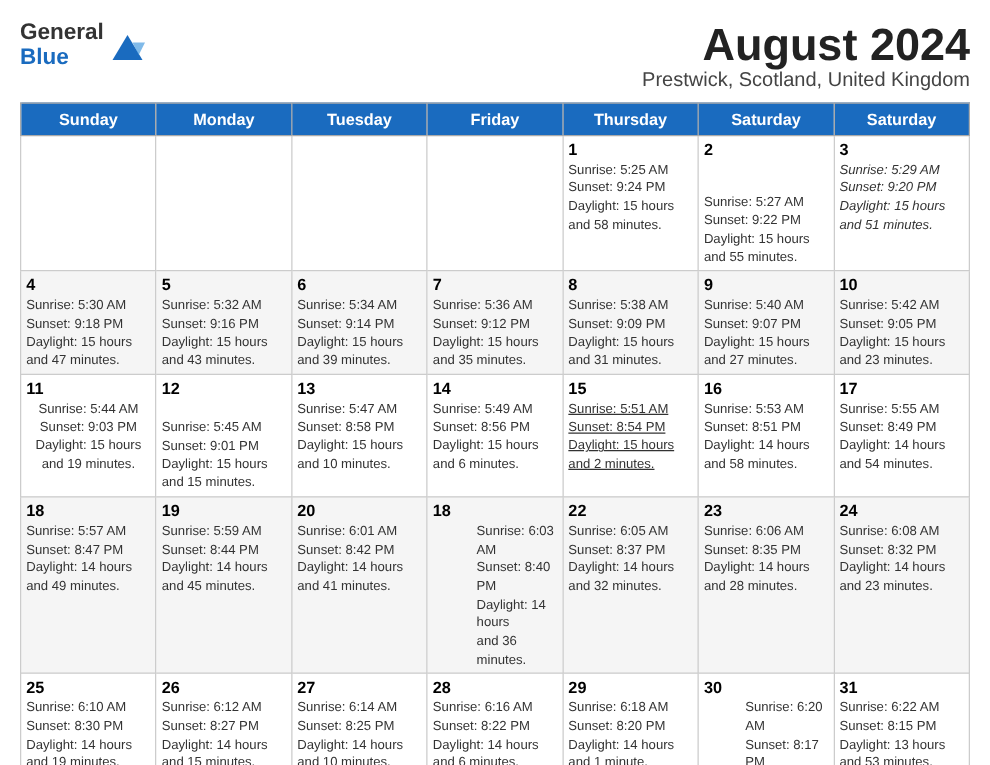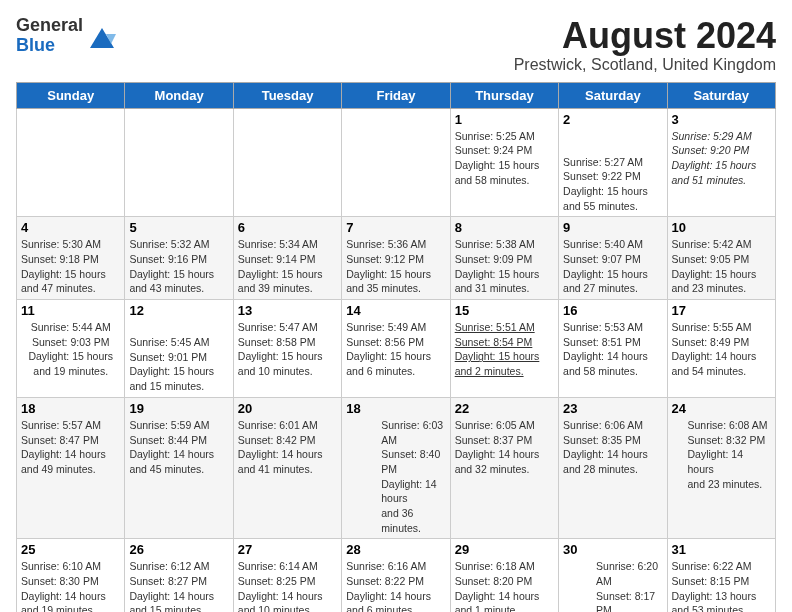--- a/index.html
+++ b/index.html
@@ -289,21 +289,21 @@
         </td>
         <td>
           <span class="day-num">23</span>
           <div class="day-info" style="white-space: pre-line;">Sunrise: 6:06 AM
 Sunset: 8:35 PM
 Daylight: 14 hours
 and 28 minutes.</div>
         </td>
         <td>
           <span class="day-num">24</span>
-          <div class="day-info" style="white-space: pre-line; margin-left: 16px;">Sunrise: 6:08 AM
+          <div class="day-info" style="white-space: pre-line;">Sunrise: 6:08 AM
 Sunset: 8:32 PM
 Daylight: 14 hours
 and 23 minutes.</div>
         </td>
       </tr>
       <tr>
         <td>
           <span class="day-num">25</span>
           <div class="day-info" style="white-space: pre-line;">Sunrise: 6:10 AM
 Sunset: 8:30 PM

